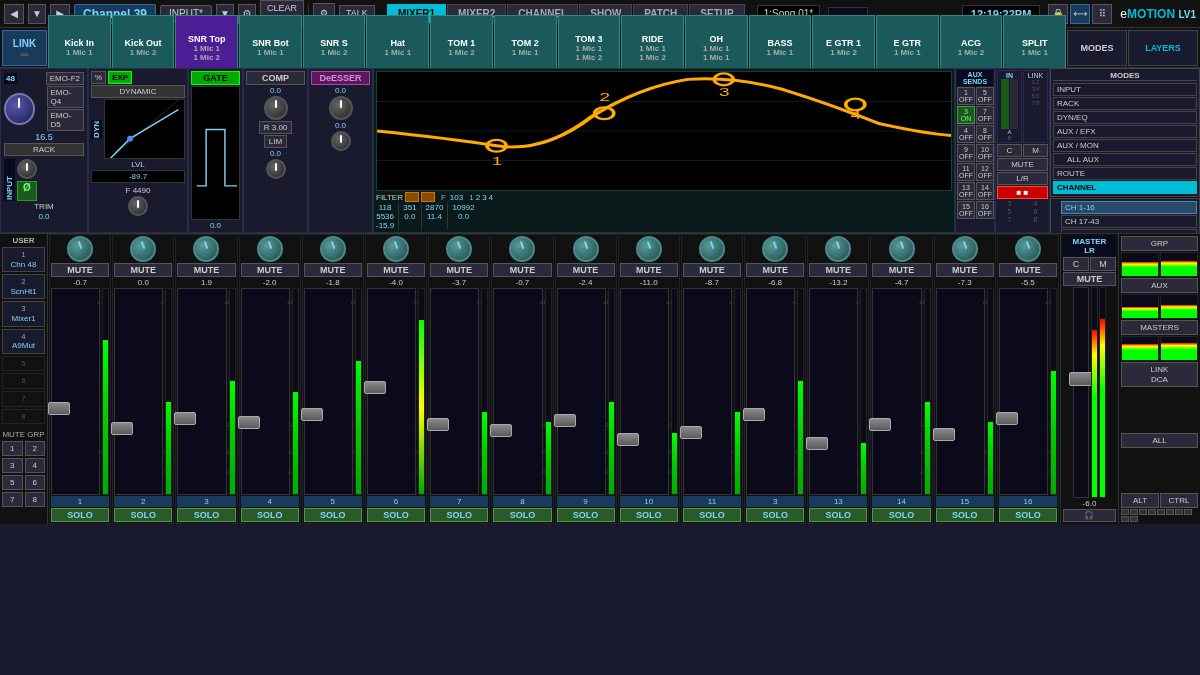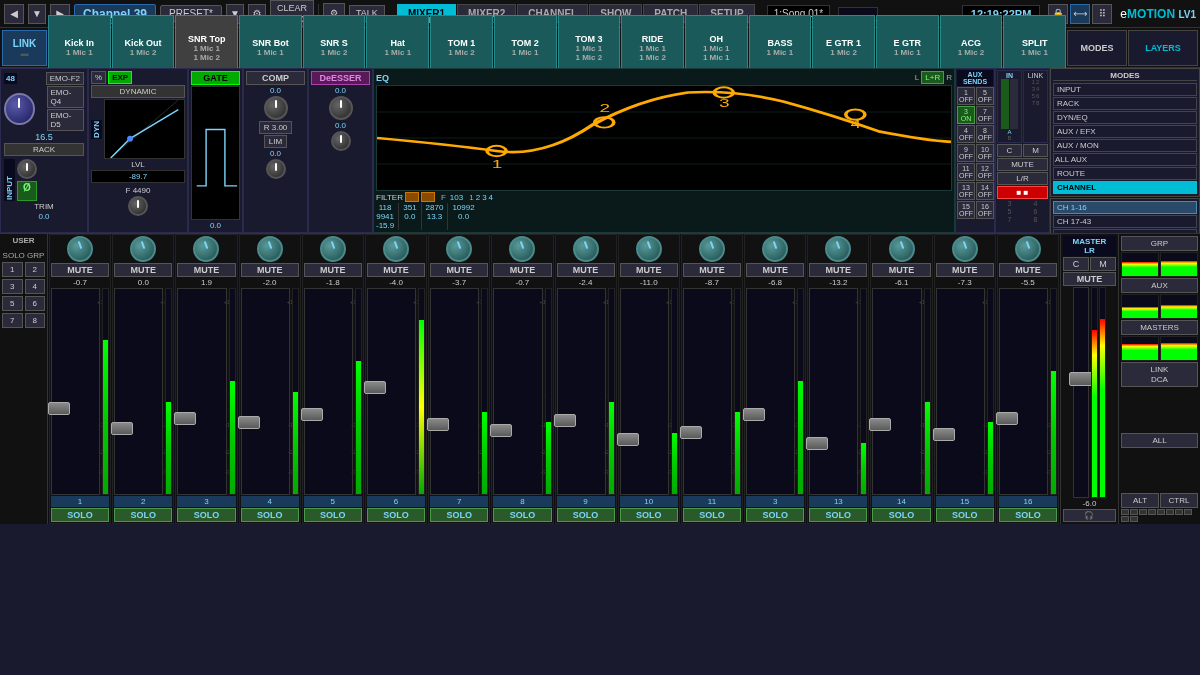--- a/index.html
+++ b/index.html
@@ -162,21 +162,21 @@
     }
   </style>
 </head>
 <body>
 
 <div class="top-bar">
   <div class="nav-btn">◀</div>
   <div class="nav-btn" style="width:18px;">▼</div>
   <div class="nav-btn">▶</div>
   <div class="channel-label">Channel 39</div>
-  <div class="preset-btn">PRESET*</div>
+  <div class="preset-btn">INPUT*</div>
   <div class="nav-btn" style="width:18px;">▼</div>
   <div class="nav-btn" style="width:18px;">⚙</div>
   <div class="clear-solo-btn">CLEAR<br>SOLO</div>
   <div style="width:1px;background:#333;height:20px;"></div>
   <div class="clear-solo-btn" style="padding:4px 6px;">⚙</div>
   <div class="talk-btn">TALK</div>
   <div class="main-tabs">
     <div class="main-tab active">MIXER1</div>
     <div class="main-tab">MIXER2</div>
     <div class="main-tab">CHANNEL</div>
@@ -202,21 +202,21 @@
   </div>
   <div id="ch-headers" style="display:flex;flex:1;gap:1px;overflow:hidden;">
       <div style="background: rgb(26, 90, 90); border: 1px solid rgb(42, 138, 138); color: rgb(125, 212, 248); font-size: 9px; font-weight: bold; text-align: center; padding: 1px 2px; flex: 1 1 0%; display: flex; flex-direction: column; align-items: center; justify-content: center; cursor: pointer; min-width: 48px; max-width: 70px;">
         <span style="font-size:9px;font-weight:bold;color:#fff;">Kick In</span>
       <span style="font-size:8px;color:#aaa;">1 Mic 1</span>
       </div>
       <div style="background: rgb(26, 90, 90); border: 1px solid rgb(42, 138, 138); color: rgb(125, 212, 248); font-size: 9px; font-weight: bold; text-align: center; padding: 1px 2px; flex: 1 1 0%; display: flex; flex-direction: column; align-items: center; justify-content: center; cursor: pointer; min-width: 48px; max-width: 70px;">
         <span style="font-size:9px;font-weight:bold;color:#fff;">Kick Out</span>
       <span style="font-size:8px;color:#aaa;">1 Mic 2</span>
       </div>
-      <div style="background: #404040; border: 1px solid rgb(42, 138, 138); color: rgb(125, 212, 248); font-size: 9px; font-weight: bold; text-align: center; padding: 18px 2px; flex: 1 1 0%; display: flex; flex-direction: column; align-items: center; justify-content: center; cursor: pointer; min-width: 48px; max-width: 70px;">
+      <div style="background: #4c1d95; border: 1px solid rgb(42, 138, 138); color: rgb(125, 212, 248); font-size: 9px; font-weight: bold; text-align: center; padding: 18px 2px; flex: 1 1 0%; display: flex; flex-direction: column; align-items: center; justify-content: center; cursor: pointer; min-width: 48px; max-width: 70px;">
         <span style="font-size:9px;font-weight:bold;color:#fff;">SNR Top</span>
       <span style="font-size:8px;color:#aaa;">1 Mic 1</span>
       <span style="font-size:8px;color:#aaa;">1 Mic 2</span>
       </div>
       <div style="background: rgb(26, 90, 90); border: 1px solid rgb(42, 138, 138); color: rgb(125, 212, 248); font-size: 9px; font-weight: bold; text-align: center; padding: 1px 2px; flex: 1 1 0%; display: flex; flex-direction: column; align-items: center; justify-content: center; cursor: pointer; min-width: 48px; max-width: 70px;">
         <span style="font-size:9px;font-weight:bold;color:#fff;">SNR Bot</span>
       <span style="font-size:8px;color:#aaa;">1 Mic 1</span>
       </div>
       <div style="background: rgb(26, 90, 90); border: 1px solid rgb(42, 138, 138); color: rgb(125, 212, 248); font-size: 9px; font-weight: bold; text-align: left; padding: 1px 2px; flex: 1 1 0%; display: flex; flex-direction: column; align-items: center; justify-content: center; cursor: pointer; min-width: 48px; max-width: 70px;">
         <span style="font-size:9px;font-weight:bold;color:#fff;">SNR S</span>
@@ -350,27 +350,20 @@
 
   <div style="background:#1a1a2e;border:1px solid #2a2a4e;padding:2px;width:65px;display:flex;flex-direction:column;gap:1px;align-items:center;">
     <div style="background:#5a1a5a;border:1px solid #aa44aa;color:#dd88dd;font-size:9px;font-weight:bold;padding:1px 4px;cursor:pointer;width:100%;text-align:center;">DeESSER</div>
     <div style="color:#7dd4f8;font-size:8px;">0.0</div>
     <div class="knob" style="width:24px;height:24px;"></div>
     <div style="color:#7dd4f8;font-size:8px;">0.0</div>
     <div class="knob" style="width:20px;height:20px;"></div>
   </div>
 
   <div style="background:#0a1a1a;border:1px solid #1a3a3a;flex:1;display:flex;flex-direction:column;padding:2px;gap:1px;">
-    <div style="display:flex;gap:2px;align-items:center;">
-      <span style="color:#7dd4f8;font-size:9px;font-weight:bold;">EQ</span>
-      <div style="flex:1;"></div>
-      <span style="color:#aaa;font-size:8px;">L</span>
-      <div style="background:#1a5a1a;border:1px solid #4a9a4a;color:#7df87d;font-size:8px;padding:1px 3px;cursor:pointer;">L+R</div>
-      <span style="color:#aaa;font-size:8px;">R</span>
-    </div>
 
     <div style="flex:1;background:#000;border:1px solid #1a3a3a;position:relative;overflow:hidden;">
       <svg width="100%" height="100%" viewBox="0 0 240 80" preserveAspectRatio="none">
 
         <line x1="0" y1="40" x2="240" y2="40" stroke="#1a3a3a" stroke-width="0.5"></line>
         <line x1="0" y1="20" x2="240" y2="20" stroke="#1a3a3a" stroke-width="0.5"></line>
         <line x1="0" y1="60" x2="240" y2="60" stroke="#1a3a3a" stroke-width="0.5"></line>
 
         <path d="M0,40 Q30,45 50,50 Q70,55 90,30 Q110,10 130,5 Q150,3 170,12 Q190,22 210,35 Q230,42 240,43" stroke="#ffaa00" stroke-width="2" fill="none"></path>
 
@@ -393,32 +386,32 @@
       <span style="color:#7dd4f8;font-size:8px;margin-left:2px;">103</span>
       <span style="color:#aaa;font-size:8px;margin-left:4px;">1</span>
       <span style="color:#7dd4f8;font-size:8px;">2</span>
       <span style="color:#7dd4f8;font-size:8px;">3</span>
       <span style="color:#7dd4f8;font-size:8px;">4</span>
     </div>
 
     <div style="display:flex;gap:4px;font-size:8px;">
       <div style="display:flex;flex-direction:column;align-items:center;">
         <span style="color:#7dd4f8;">118</span>
-        <span style="color:#7dd4f8;">9941</span>
+        <span style="color:#7dd4f8;">5536</span>
         <span style="color:#7dd4f8;">-15.9</span>
       </div>
       <div style="width:1px;background:#333;"></div>
       <div style="display:flex;flex-direction:column;align-items:center;">
         <span style="color:#7dd4f8;">351</span>
         <span style="color:#7dd4f8;">0.0</span>
       </div>
       <div style="width:1px;background:#333;"></div>
       <div style="display:flex;flex-direction:column;align-items:center;">
         <span style="color:#7dd4f8;">2870</span>
-        <span style="color:#7dd4f8;">13.3</span>
+        <span style="color:#7dd4f8;">11.4</span>
       </div>
       <div style="width:1px;background:#333;"></div>
       <div style="display:flex;flex-direction:column;align-items:center;">
         <span style="color:#7dd4f8;">10992</span>
         <span style="color:#7dd4f8;">0.0</span>
       </div>
     </div>
   </div>
 
   <div style="background:#1a1a2e;border:1px solid #2a2a4e;width:40px;display:flex;flex-direction:column;padding:1px;gap:1px;">
@@ -485,41 +478,51 @@
 
   <div style="display:flex;flex-direction:column;width:150px;gap:1px;">
     <div style="background:#1a1a2e;border:1px solid #444;padding:2px;flex:1;">
       <div style="color:#ccc;font-size:8px;font-weight:bold;text-align:center;border-bottom:1px solid #444;margin-bottom:2px;">MODES</div>
       <div style="display:flex;flex-direction:column;gap:1px;">
         <div style="background:#1a1a2e;border:1px solid #444;color:#ccc;font-size:8px;padding:1px 3px;cursor:pointer;">INPUT</div>
         <div style="background:#1a1a2e;border:1px solid #444;color:#ccc;font-size:8px;padding:1px 3px;cursor:pointer;">RACK</div>
         <div style="background:#1a1a2e;border:1px solid #444;color:#ccc;font-size:8px;padding:1px 3px;cursor:pointer;">DYN/EQ</div>
         <div style="background:#1a1a2e;border:1px solid #444;color:#ccc;font-size:8px;padding:1px 3px;cursor:pointer;">AUX / EFX</div>
         <div style="background:#1a1a2e;border:1px solid #444;color:#ccc;font-size:8px;padding:1px 3px;cursor:pointer;">AUX / MON</div>
-        <div style="background:#1a1a2e;border:1px solid #444;color:#ccc;font-size:8px;padding:1px 1px;cursor:pointer;">ALL AUX</div>
+        <div style="background:#1a1a2e;border:1px solid #444;color:#ccc;font-size:8px;padding:1px 13px;cursor:pointer;">ALL AUX</div>
         <div style="background:#1a1a2e;border:1px solid #444;color:#ccc;font-size:8px;padding:1px 3px;cursor:pointer;">ROUTE</div>
         <div style="background:#00bcd4;border:1px solid #00bcd4;color:#000;font-size:8px;padding:1px 3px;font-weight:bold;cursor:pointer;">CHANNEL</div>
       </div>
     </div>
     <div style="background:#1a1a2e;border:1px solid #444;padding:2px;">
-      <div style="display:flex;flex-direction:column;gap:1px;">
+      <div style="display:flex;flex-direction:column;gap:1px;margin-left:8px;">
         <div style="background:#2a4a6a;border:1px solid #4a8aaa;color:#7dd4f8;font-size:8px;padding:1px 3px;cursor:pointer;">CH 1-16</div>
         <div style="background:#1a1a2e;border:1px solid #444;color:#ccc;font-size:8px;padding:1px 3px;cursor:pointer;">CH 17-43</div>
         <div style="background:#1a1a2e;border:1px solid #444;color:#ccc;font-size:8px;padding:1px 3px;cursor:pointer;">CH 33-48</div>
 
       </div>
     </div>
   </div>
 </div>
 
 <div style="display:flex;background:#0d0d1a;height:290px;overflow:hidden;">
 
   <div style="background:#111;width:48px;border-right:1px solid #333;display:flex;flex-direction:column;padding:2px;gap:2px;">
     <div style="color:#aaa;font-size:8px;text-align:center;font-weight:bold;">USER</div>
-    <div style="color:#aaa;font-size:8px;text-align:center;margin-top:4px;">SOLO GRP</div>
+    <div id="user-slots-container" style="display: flex; flex-direction: column; gap: 2px;">
+        <div style="background: rgb(26, 26, 46); border: 1px solid rgb(68, 68, 68); color: rgb(125, 212, 248); font-size: 8px; text-align: center; padding: 2px 1px; cursor: pointer; line-height: 1.2;"><span style="color:#aaa;font-size:7px;">1</span><br>Chn 48</div>
+        <div style="background: rgb(26, 26, 46); border: 1px solid rgb(68, 68, 68); color: rgb(125, 212, 248); font-size: 8px; text-align: center; padding: 2px 1px; cursor: pointer; line-height: 1.2;"><span style="color:#aaa;font-size:7px;">2</span><br>ScnHt1</div>
+        <div style="background: rgb(26, 26, 46); border: 1px solid rgb(68, 68, 68); color: rgb(125, 212, 248); font-size: 8px; text-align: center; padding: 2px 1px; cursor: pointer; line-height: 1.2;"><span style="color:#aaa;font-size:7px;">3</span><br>Mixer1</div>
+        <div style="background: rgb(26, 26, 46); border: 1px solid rgb(68, 68, 68); color: rgb(125, 212, 248); font-size: 8px; text-align: center; padding: 2px 1px; cursor: pointer; line-height: 1.2;"><span style="color:#aaa;font-size:7px;">4</span><br>A9Mut</div>
+        <div style="background: rgb(17, 17, 17); border: 1px solid rgb(34, 34, 34); color: rgb(125, 212, 248); font-size: 8px; text-align: center; padding: 2px 1px; cursor: pointer; line-height: 1.2;"><span style="color:#555;font-size:7px;">5</span></div>
+        <div style="background: rgb(17, 17, 17); border: 1px solid rgb(34, 34, 34); color: rgb(125, 212, 248); font-size: 8px; text-align: center; padding: 2px 1px; cursor: pointer; line-height: 1.2;"><span style="color:#555;font-size:7px;">6</span></div>
+        <div style="background: rgb(17, 17, 17); border: 1px solid rgb(34, 34, 34); color: rgb(125, 212, 248); font-size: 8px; text-align: center; padding: 2px 1px; cursor: pointer; line-height: 1.2;"><span style="color:#555;font-size:7px;">7</span></div>
+        <div style="background: rgb(17, 17, 17); border: 1px solid rgb(34, 34, 34); color: rgb(125, 212, 248); font-size: 8px; text-align: center; padding: 2px 1px; cursor: pointer; line-height: 1.2;"><span style="color:#555;font-size:7px;">8</span></div>
+      </div>
+    <div style="color:#aaa;font-size:8px;text-align:center;margin-top:4px;">MUTE GRP</div>
     <div id="mute-grp-container" style="display:grid;grid-template-columns:1fr 1fr;gap:2px;">
         <div style="background: rgb(42, 42, 58); border: 1px solid rgb(85, 85, 85); color: rgb(204, 204, 204); font-size: 8px; text-align: center; padding: 2px; cursor: pointer;">1</div>
         <div style="background: rgb(42, 42, 58); border: 1px solid rgb(85, 85, 85); color: rgb(204, 204, 204); font-size: 8px; text-align: center; padding: 2px; cursor: pointer;">2</div>
         <div style="background: rgb(42, 42, 58); border: 1px solid rgb(85, 85, 85); color: rgb(204, 204, 204); font-size: 8px; text-align: center; padding: 2px; cursor: pointer;">3</div>
         <div style="background: rgb(42, 42, 58); border: 1px solid rgb(85, 85, 85); color: rgb(204, 204, 204); font-size: 8px; text-align: center; padding: 2px; cursor: pointer;">4</div>
         <div style="background: rgb(42, 42, 58); border: 1px solid rgb(85, 85, 85); color: rgb(204, 204, 204); font-size: 8px; text-align: center; padding: 2px; cursor: pointer;">5</div>
         <div style="background: rgb(42, 42, 58); border: 1px solid rgb(85, 85, 85); color: rgb(204, 204, 204); font-size: 8px; text-align: center; padding: 2px; cursor: pointer;">6</div>
         <div style="background: rgb(42, 42, 58); border: 1px solid rgb(85, 85, 85); color: rgb(204, 204, 204); font-size: 8px; text-align: center; padding: 2px; cursor: pointer;">7</div>
         <div style="background: rgb(42, 42, 58); border: 1px solid rgb(85, 85, 85); color: rgb(204, 204, 204); font-size: 8px; text-align: center; padding: 2px; cursor: pointer;">8</div>
       </div>
@@ -875,21 +878,21 @@
         </div>
       </div>
       <div style="font-size:8px;color:#7dd4f8;background:#1a3a5c;width:100%;text-align:center;padding:1px 0;">13</div>
       <div style="background:#2a5a2a;border:1px solid #4a9a4a;color:#7dd4f8;font-size:9px;font-weight:bold;padding:1px 0;width:100%;text-align:center;cursor:pointer;">SOLO</div>
     </div>
       <div style="display: flex; flex-direction: column; align-items: center; flex: 1 1 0%; min-width: 52px; max-width: 70px; background: rgb(17, 17, 17); border: 1px solid rgb(34, 34, 34); padding: 1px; gap: 1px;">
       <div style="width:26px;height:26px;border-radius:50%;background:radial-gradient(circle at 35% 35%,#5a9a9a,#1a4a4a);border:2px solid #4a8a8a;cursor:pointer;position:relative;">
         <div style="width:2px;height:8px;background:#7dd4f8;position:absolute;top:3px;left:50%;transform:translateX(-50%) rotate(-20deg);border-radius:1px;"></div>
       </div>
       <div style="background:#2a2a3a;border:1px solid #555;color:#ccc;font-size:9px;font-weight:bold;padding:1px 0;width:100%;text-align:center;cursor:pointer;">MUTE</div>
-      <div style="color:#ccc;font-size:8px;text-align:center;">-6.1</div>
+      <div style="color:#ccc;font-size:8px;text-align:center;">-4.7</div>
       <div style="flex:1;width:100%;display:flex;justify-content:center;gap:2px;position:relative;">
 
         <div style="width:13px;flex:1;background:#0a0a1a;border:1px solid #333;position:relative;cursor:pointer;">
           <div style="width:22px;height:13px;background:linear-gradient(180deg,#8a8a8a,#5a5a5a);border:1px solid #aaa;border-radius:2px;position:absolute;left:-4px;top:63%;cursor:grab;"></div>
 
           <div style="position:absolute;right:-8px;top:5%;font-size:6px;color:#444;">+10</div>
           <div style="position:absolute;right:-8px;top:20%;font-size:6px;color:#444;">5</div>
           <div style="position:absolute;right:-8px;top:35%;font-size:6px;color:#444;">0</div>
           <div style="position:absolute;right:-8px;top:50%;font-size:6px;color:#444;">-5</div>
           <div style="position:absolute;right:-8px;top:65%;font-size:6px;color:#444;">-10</div>

